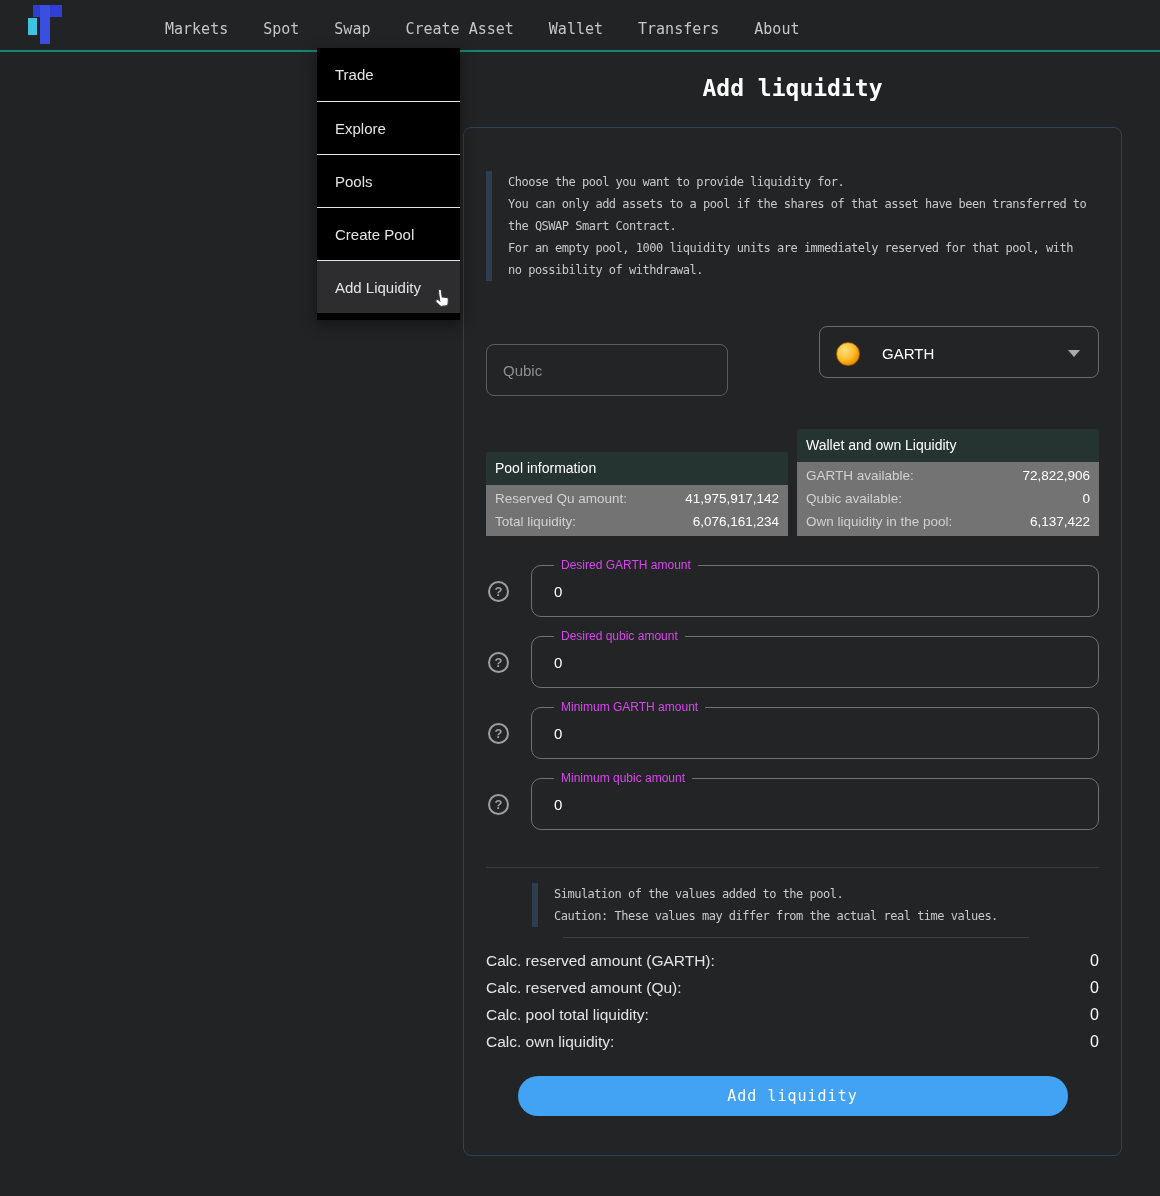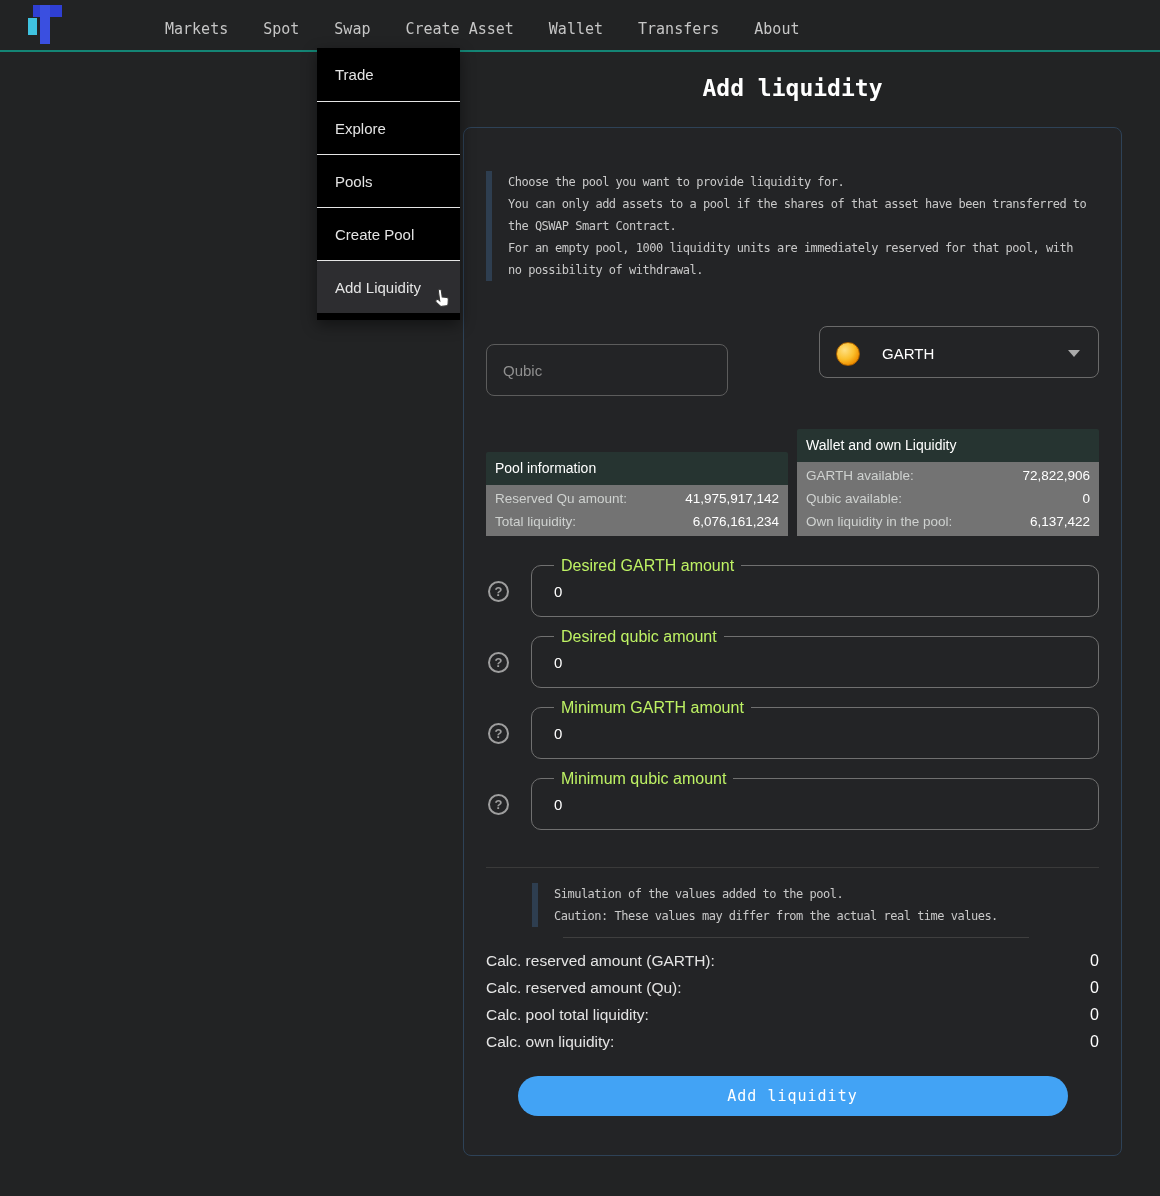--- a/index.html
+++ b/index.html
@@ -74,21 +74,21 @@
   .amounts { margin-top:29px; }
   .amount-row { display:flex; align-items:center; margin-bottom:19px; }
   .amount-row:last-child { margin-bottom:0; }
   .help-icon { width:21px; height:21px; border:2px solid #9e9e9e; border-radius:50%;
                color:#9e9e9e; font-size:13px; font-weight:bold; display:flex;
                align-items:center; justify-content:center; margin:0 2px; cursor:pointer;
                flex:none; }
   .outlined { position:relative; margin-left:20px; flex:1; height:52px;
               border:1px solid #707070; border-radius:10px; }
   .outlined .flabel { position:absolute; top:-8px; left:22px; background:#232426;
-                      padding:0 7px; font-size:16px; color:#bef264; line-height:15px; }
+                      padding:0 7px; font-size:12px; color:#d946ef; line-height:15px; }
   .outlined input { width:100%; height:100%; background:transparent; border:none; outline:none;
                     padding:0 22px; color:#fff; font-size:15px;
                     font-family:"Liberation Sans","DejaVu Sans",sans-serif; }
 
   .divider { margin-top:37px; border:none; border-top:1px solid #3a3a3a; }
   .sim-block { margin-top:15px;margin-left:46px; }
   .sub-divider { margin:10px 70px 0 77px; border:none; border-top:1px solid #3f3f3f; }
 
   
   .calc-rows { margin-top:9px; }

